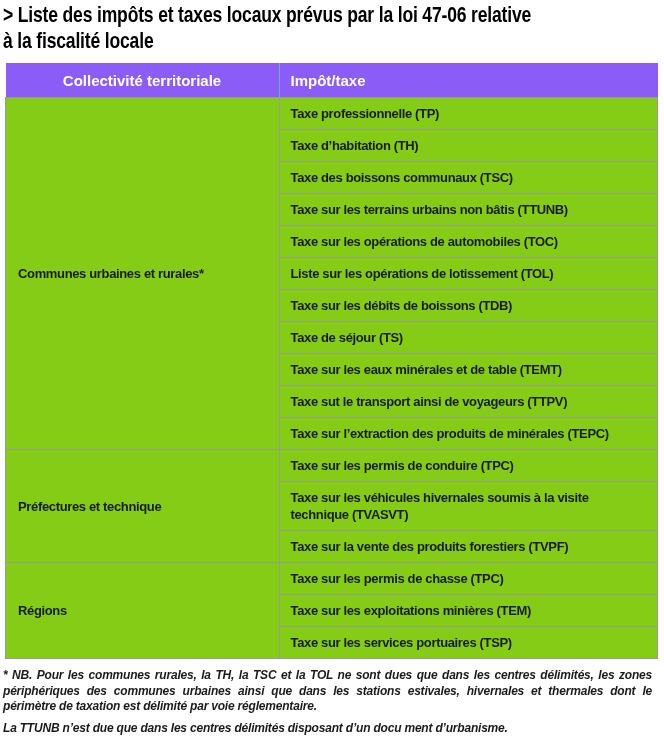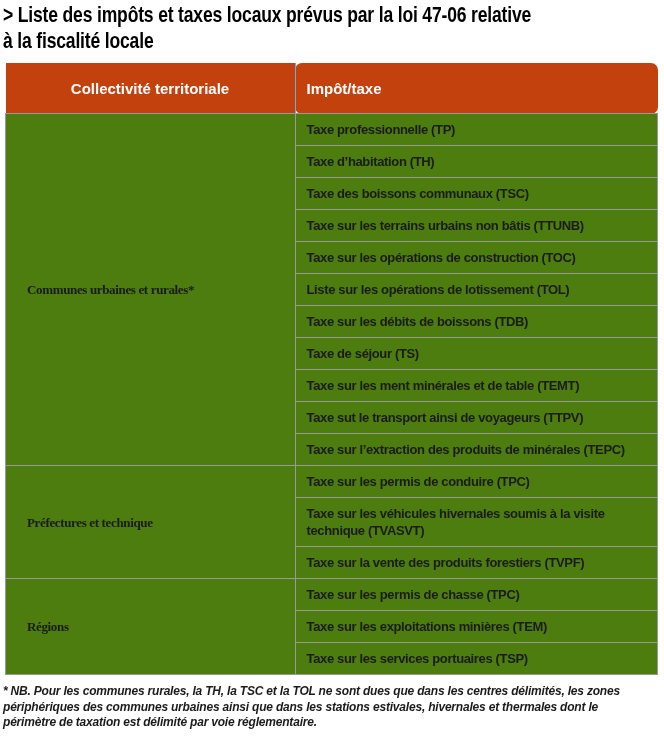--- a/index.html
+++ b/index.html
@@ -30,53 +30,51 @@
   }
   .title .line { display: block; white-space: nowrap; }
   
   table.tax-table {
     border-collapse: collapse;
     margin: 9px 0 0 5px;
     width: 653px;
     table-layout: fixed;
   }
   table.tax-table thead th {
-    background: #c2410c;
+    background: #8b5cf6;
     color: #ffffff;
     font-weight: bold;
     font-size: 15px;
     height: 26px;
     border: none;
-    padding: 12px;
+    padding: 4px;
   }
   table.tax-table thead th.col-collectivite {
     width: 265px;
     text-align: center;
     border-right: 1px solid #6aaeda;
   }
   table.tax-table thead th.col-impot {
     text-align: left;
     padding-left: 11px;
-    border-radius: 7px;
   }
   table.tax-table tbody td {
-    background: #4d7c0f;
+    background: #84cc16;
     border: 1px solid #999999;
     font-weight: bold;
     font-size: 13px;
     letter-spacing: -0.35px;
     line-height: 17px;
     padding: 7px 10px 7px 11px;
     vertical-align: middle;
     color: #1b1b1b;
   }
   table.tax-table tbody td.group-cell {
     vertical-align: middle;
-    padding-left: 21px;
-    font-family: Liberation Serif, serif;
+    padding-left: 12px;
   }
   
   .footnote {
     margin: 9px 4px 0 3px;
     font-weight: bold;
     font-style: italic;
     font-size: 12px;
     line-height: 15.5px;
     letter-spacing: -0.2px;
     color: #1b1b1b;
@@ -110,33 +108,33 @@
       <tr>
           <td>Taxe d’habitation (TH)</td>
         </tr>
       <tr>
           <td>Taxe des boissons communaux (TSC)</td>
         </tr>
       <tr>
           <td>Taxe sur les terrains urbains non bâtis (TTUNB)</td>
         </tr>
       <tr>
-          <td>Taxe sur les opérations de construction (TOC)</td>
+          <td>Taxe sur les opérations de automobiles (TOC)</td>
         </tr>
       <tr>
           <td>Liste sur les opérations de lotissement (TOL)</td>
         </tr>
       <tr>
           <td>Taxe sur les débits de boissons (TDB)</td>
         </tr>
       <tr>
           <td>Taxe de séjour (TS)</td>
         </tr>
       <tr>
-          <td>Taxe sur les ment minérales et de table (TEMT)</td>
+          <td>Taxe sur les eaux minérales et de table (TEMT)</td>
         </tr>
       <tr>
           <td>Taxe sut le transport ainsi de voyageurs (TTPV)</td>
         </tr>
       <tr>
           <td>Taxe sur l’extraction des produits de minérales (TEPC)</td>
         </tr>
 
       <tr>
         <td class="group-cell" rowspan="3">Préfectures et technique</td>
@@ -157,15 +155,16 @@
           <td>Taxe sur les exploitations minières (TEM)</td>
         </tr>
       <tr>
           <td>Taxe sur les services portuaires (TSP)</td>
         </tr>
     </tbody>
   </table>
 
   <div class="footnote">
     <p>* NB. Pour les communes rurales, la TH, la TSC et la TOL ne sont dues que dans les centres délimités, les zones périphériques des communes urbaines ainsi que dans les stations estivales, hivernales et thermales dont le périmètre de  taxation est délimité par voie réglementaire.</p>
+    <p>La TTUNB n’est due que dans les centres délimités disposant d’un docu ment d’urbanisme.</p>
   </div>
 
 </div>
 
 </body></html>

